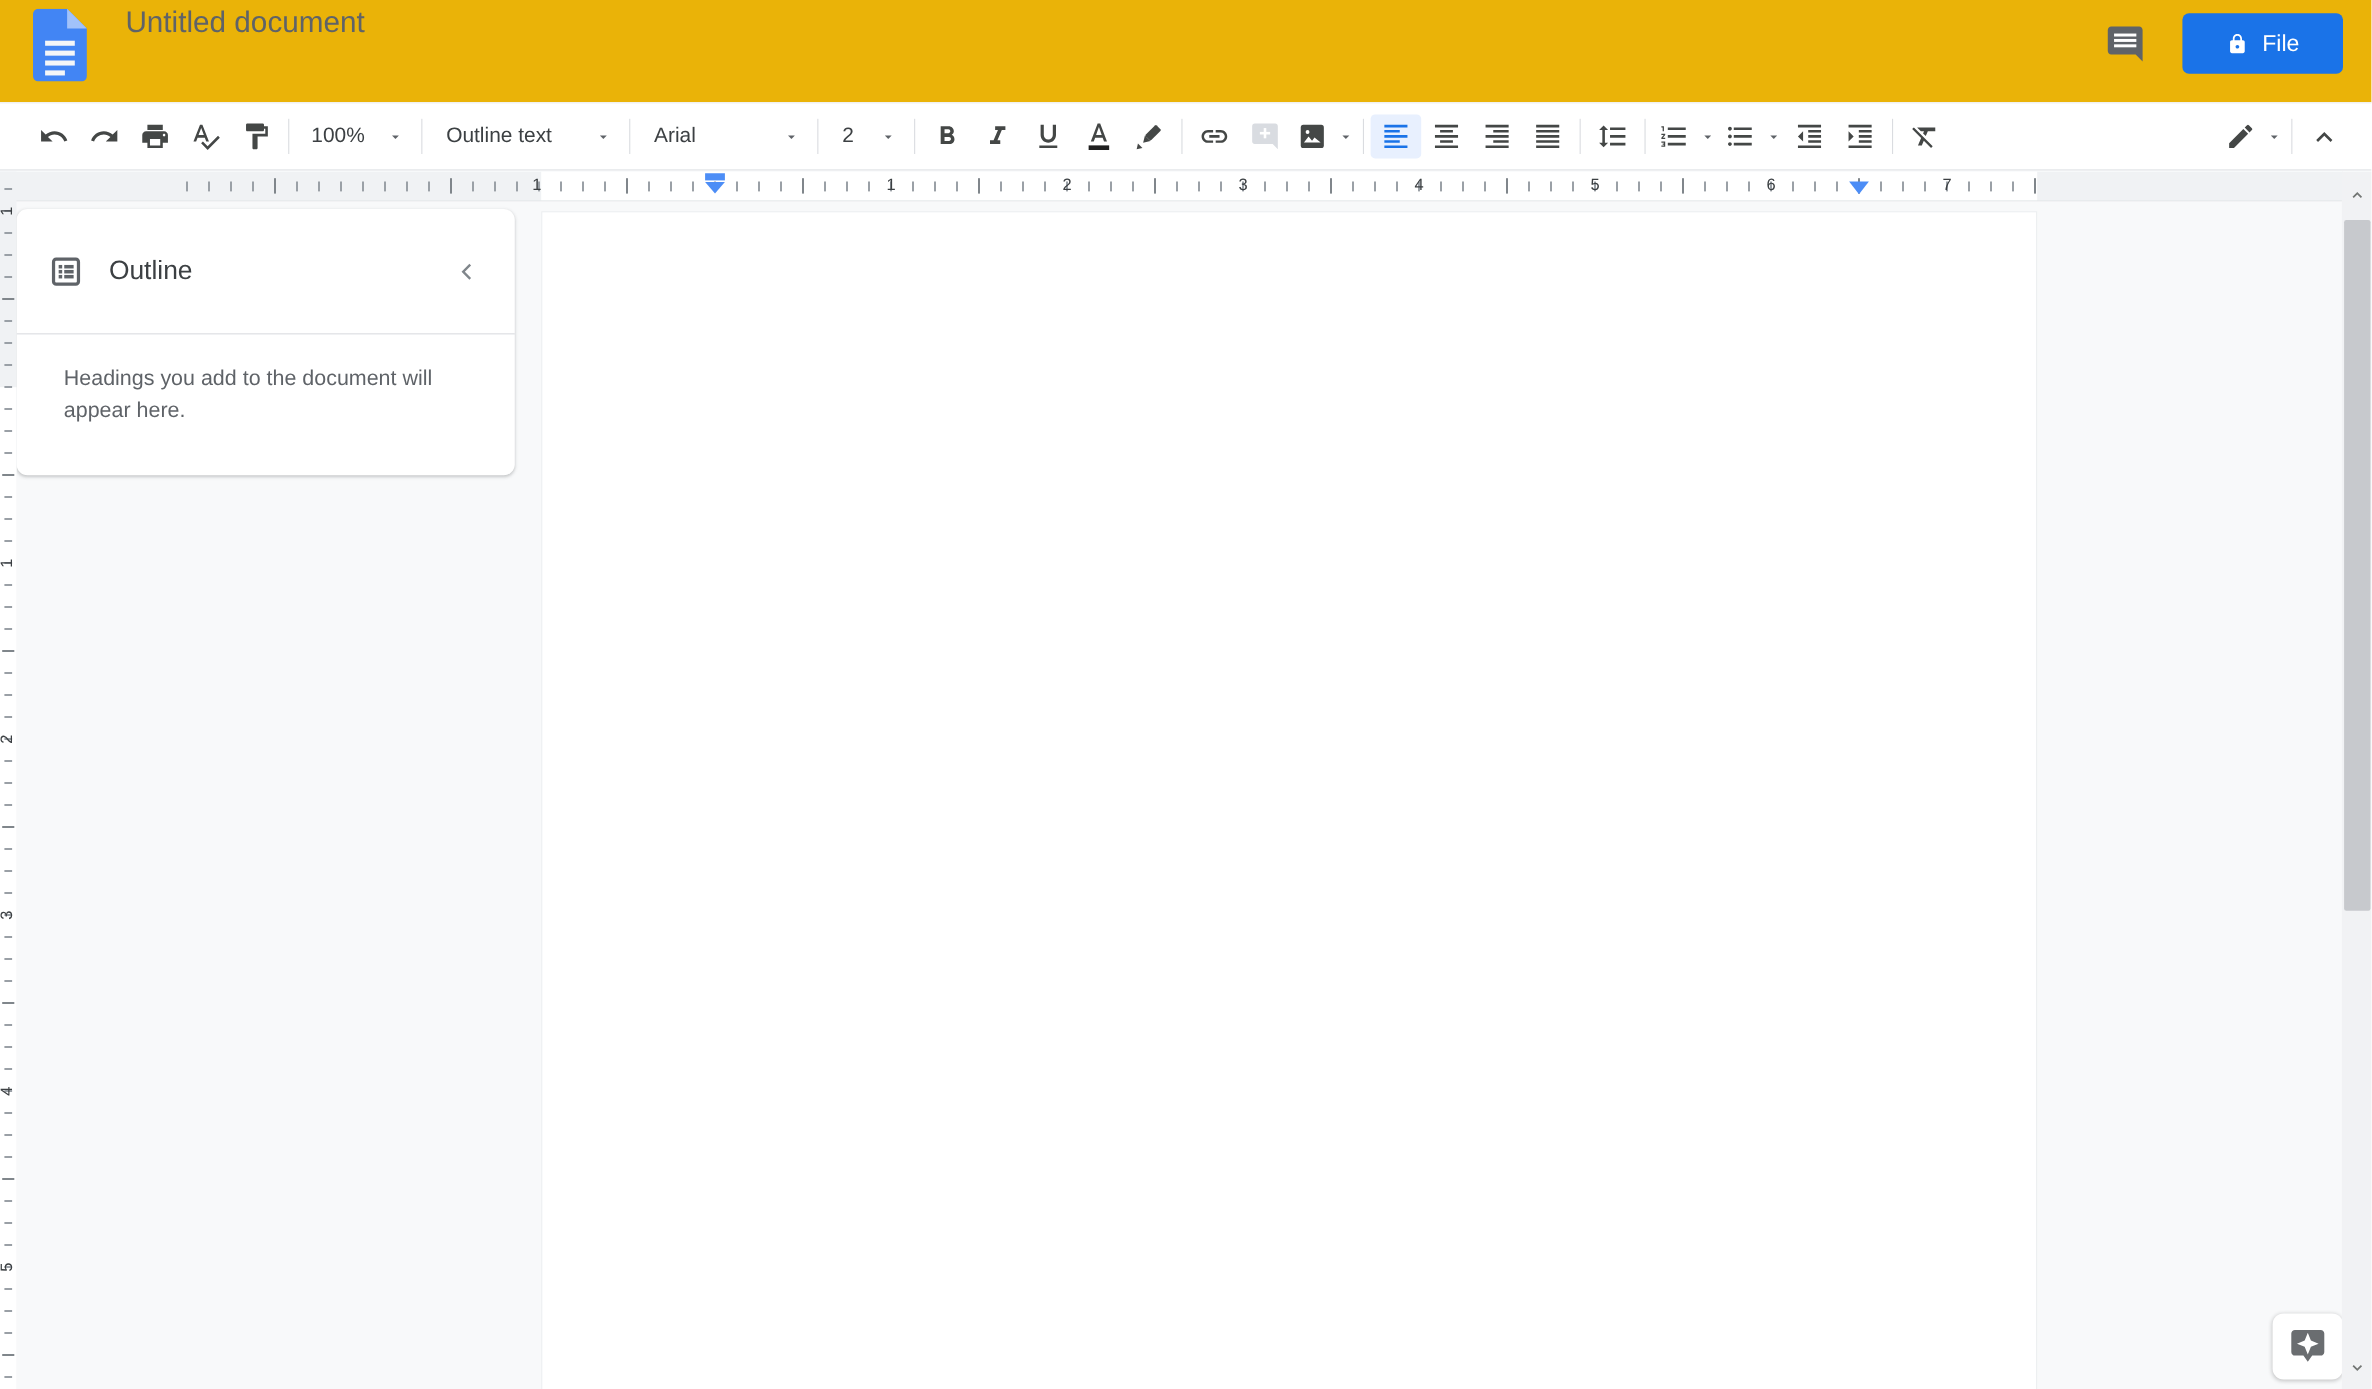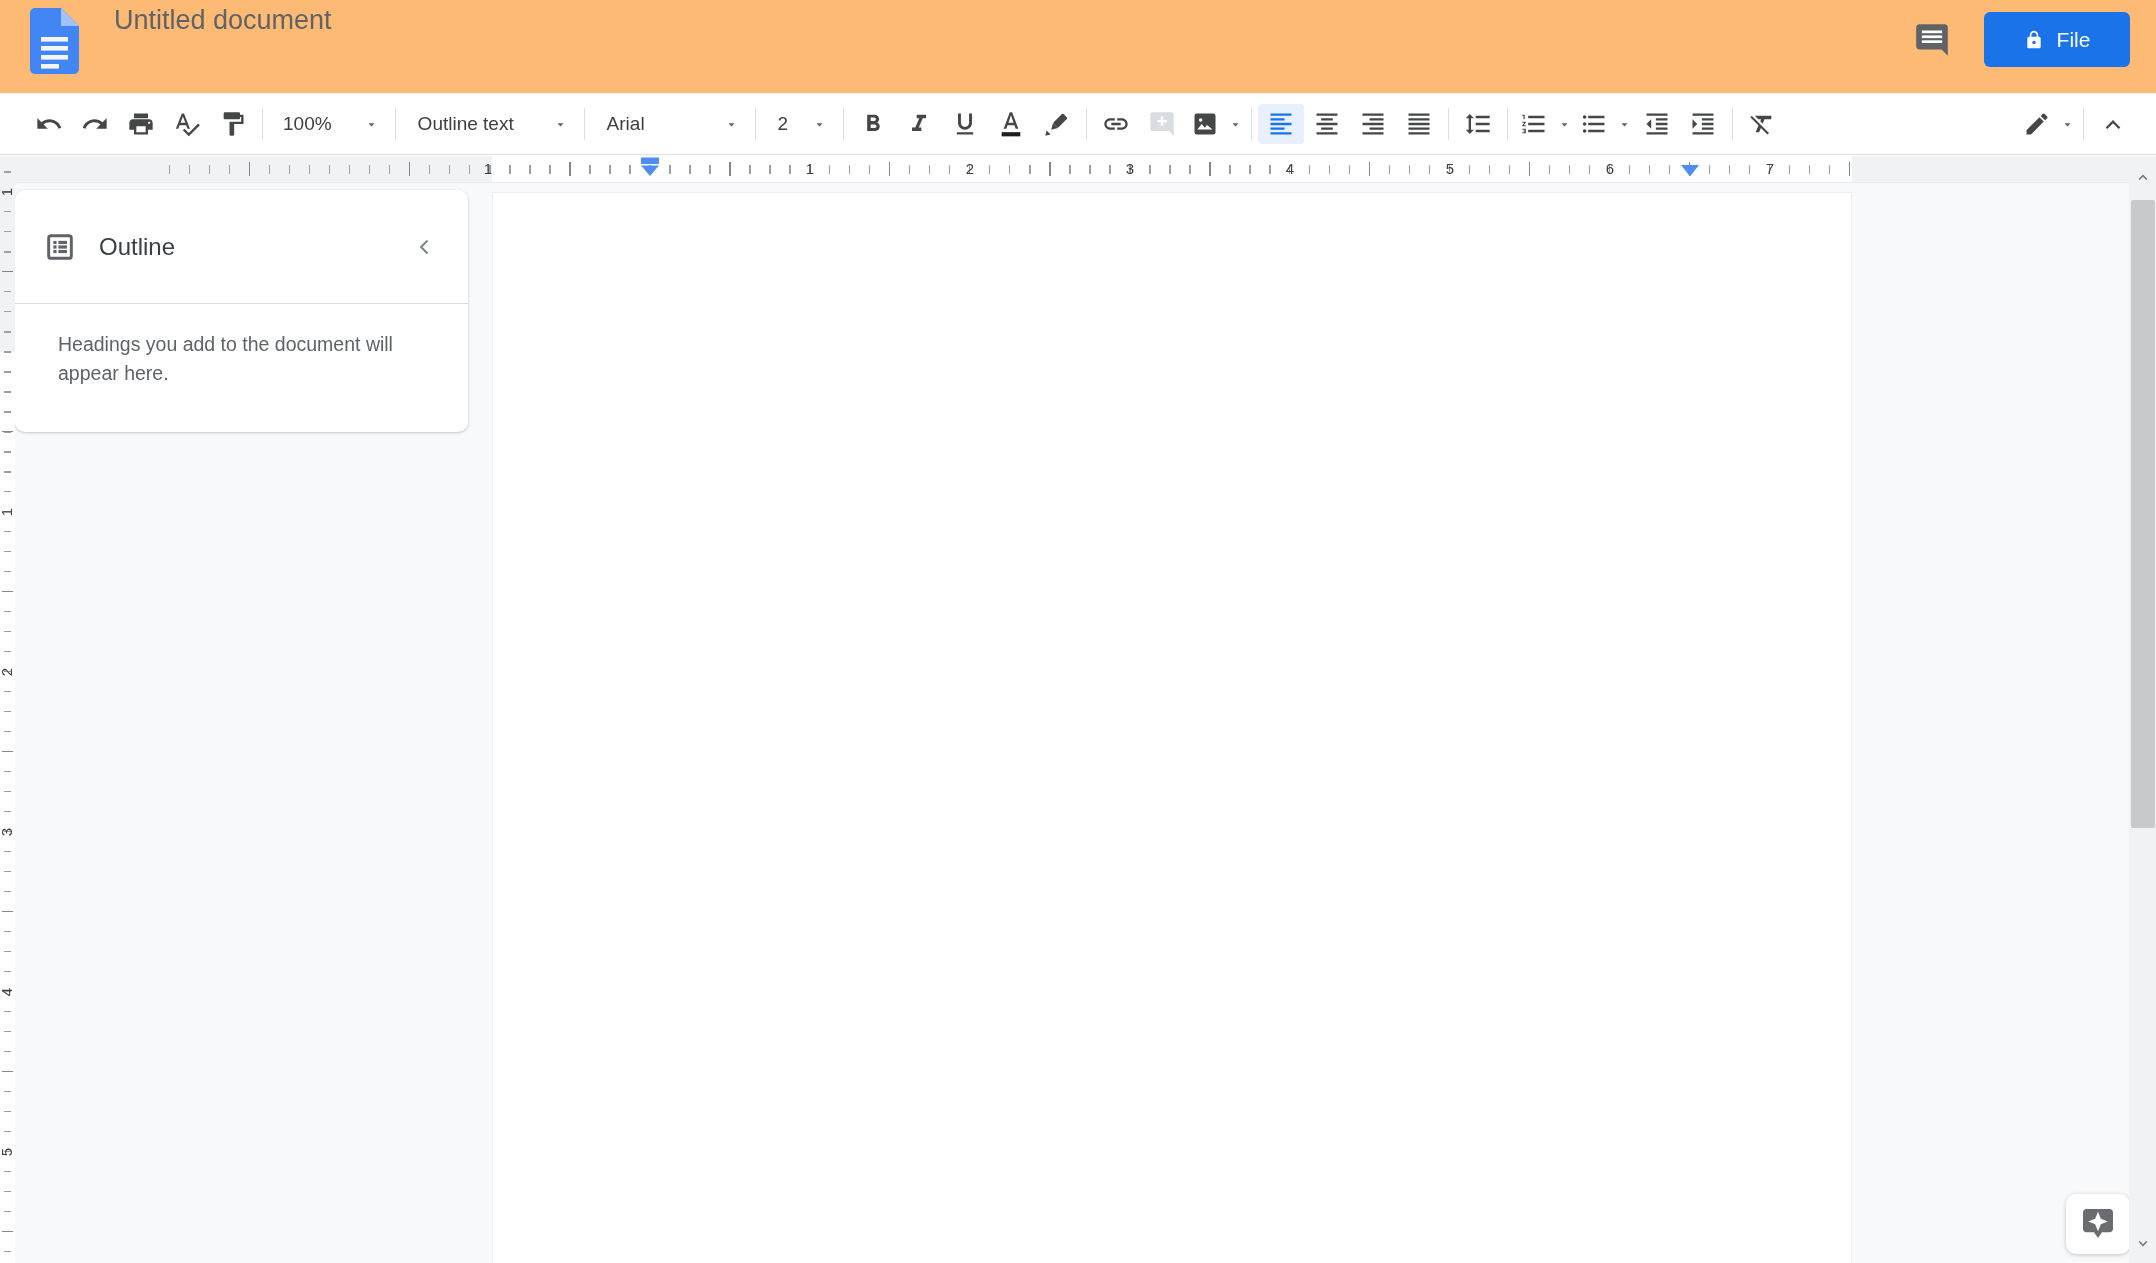--- a/index.html
+++ b/index.html
@@ -2,21 +2,21 @@
 <html><head>
 <meta charset="utf-8">
 <style>
   html,body{margin:0;padding:0}
   body{
     width:2156px;height:1263px;overflow:hidden;position:relative;
     background:#fff;font-family:"Liberation Sans","DejaVu Sans",sans-serif;
     -webkit-font-smoothing:antialiased;
   }
   
-  .header{position:absolute;top:0;left:0;right:0;height:93px;background:#fdba74;z-index:6}
+  .header{position:absolute;top:0;left:0;right:0;height:93px;background:#eab308;z-index:6}
   .logo{position:absolute;left:30px;top:8px;width:49px;height:66px;cursor:pointer}
   .doc-title{position:absolute;left:114px;top:5px;font-size:27px;color:#5f6368}
   .menubar{position:absolute;left:96px;top:48px;display:flex}
   .menu-item{padding:0 12px;font-size:20px;line-height:34px;color:#202124;border-radius:4px;cursor:pointer}
   .comment-btn{position:absolute;left:1906px;top:14px;width:52px;height:52px;display:flex;align-items:center;justify-content:center;border-radius:50%;cursor:pointer}
   .comment-btn svg{width:38px;height:38px}
   .share-btn{position:absolute;left:1984px;top:12px;width:146px;height:55px;background:#1a73e8;border:none;border-radius:6px;
     display:flex;align-items:center;justify-content:center;gap:13px;color:#fff;font-size:21px;font-weight:500;
     font-family:inherit;cursor:pointer}
   .share-btn svg{width:20px;height:20px;fill:#fff}
@@ -26,21 +26,21 @@
     display:flex;align-items:center;justify-content:space-between;padding:0 20px 0 26px}
   .tb-group{display:flex;align-items:center}
   .tb-btn{width:46px;height:40px;border-radius:4px;display:flex;align-items:center;justify-content:center;flex:none;cursor:pointer}
   .tb-btn svg{width:28px;height:28px;fill:#444746}
   .tb-btn.active{background:#e8f0fe}
   .tb-btn.active svg{fill:#1a73e8}
   .tb-sep{width:1px;height:32px;background:#dadce0;margin:0 6px;flex:none}
   .tb-dd{display:flex;align-items:center;height:40px;border-radius:4px;flex:none;box-sizing:border-box;cursor:pointer}
   .lbl{font-size:19px;color:#3c4043;white-space:nowrap}
   .caret{width:15px;height:15px;fill:#5f6368;flex:none}
-  .dd-zoom{padding:0 10px 0 14px;gap:32px}
+  .dd-zoom{padding:0 10px 0 14px;gap:20px}
   .dd-style{width:176px;padding:0 10px 0 16px;justify-content:space-between}
   .dd-font{width:158px;padding:0 10px 0 16px;justify-content:space-between}
   .dd-size{padding:0 10px 0 16px;gap:24px}
   .caret-box{width:20px;height:40px;display:flex;align-items:center;justify-content:center;cursor:pointer;flex:none}
   
   .hruler{position:absolute;top:156px;left:0;width:2130px;height:26px;background:#f0f2f4;border-bottom:1px solid #e7e9ec;z-index:4}
   .hruler-page{position:absolute;left:492px;width:1360px;top:0;bottom:0;background:#fff}
   .hticks{position:absolute;left:160px;width:1692px;top:0;bottom:0}
   .hticks .minor{position:absolute;left:0;right:0;top:9px;height:9px;
     background:repeating-linear-gradient(to right,transparent 0 9px,#9aa0a6 9px 10.5px,transparent 10.5px 20px)}

